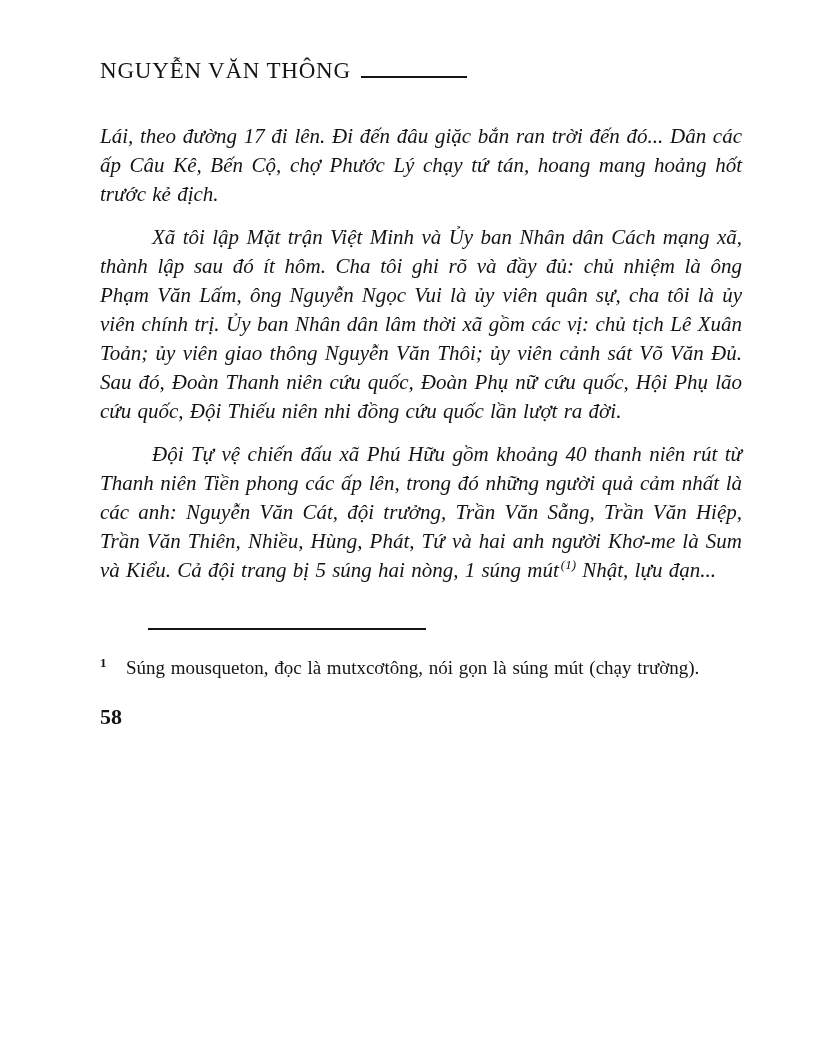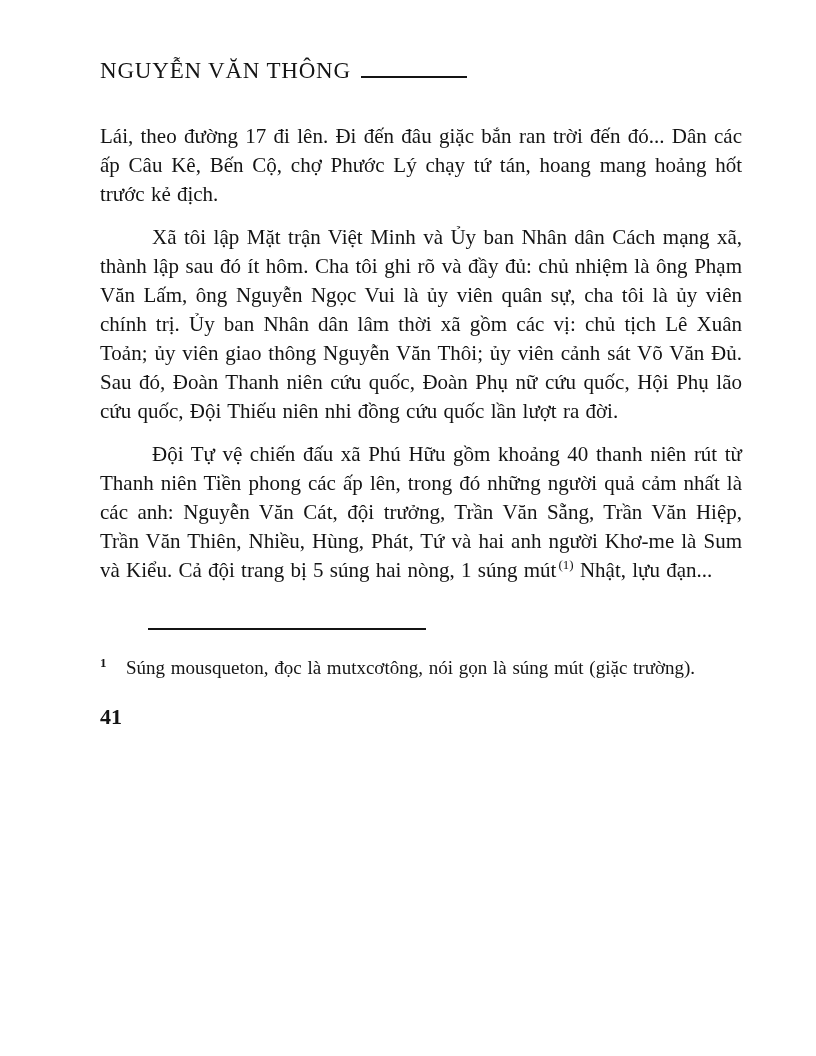--- a/index.html
+++ b/index.html
@@ -36,20 +36,21 @@
   }
   .body-text {
     margin-top: 36px;
   }
   .para {
     font-size: 21px;
     line-height: 29px;
     text-align: justify;
     margin: 0 0 14px 0;
     word-spacing: 1px;
+    font-style: italic;
   }
   .para.indent {
     text-indent: 52px;
     margin-top: 7px;
   }
   .fn-ref {
     font-size: 13px;
     vertical-align: super;
     line-height: 0;
     padding-left: 2px;
@@ -107,18 +108,18 @@
       <span>Đội Tự vệ chiến đấu xã Phú Hữu gồm khoảng 40 thanh niên rút từ Thanh niên Tiền phong các ấp lên, trong đó những người quả cảm nhất là các anh: Nguyễn Văn Cát, đội trưởng, Trần Văn Sẵng, Trần Văn Hiệp, Trần Văn Thiên, Nhiều, Hùng, Phát, Tứ và hai anh người Khơ-me là Sum và Kiểu. Cả đội trang bị 5 súng hai nòng, 1 súng mút</span><span class="fn-ref">(1)</span><span> Nhật, lựu đạn...</span>
     </p>
 
 
   </div>
 
   <div class="footnote-sep"></div>
 
   <div class="footnote">
     <div class="fn-marker">1</div>
-    <div class="fn-text">Súng mousqueton, đọc là mutxcơtông, nói gọn là súng mút (giặc trường).</div>
+    <div class="fn-text">Súng mousqueton, đọc là mutxcơtông, nói gọn là súng mút (chạy trường).</div>
   </div>
 
-  <div class="page-number">41</div>
+  <div class="page-number">58</div>
 
 </div>
 
 </body></html>

